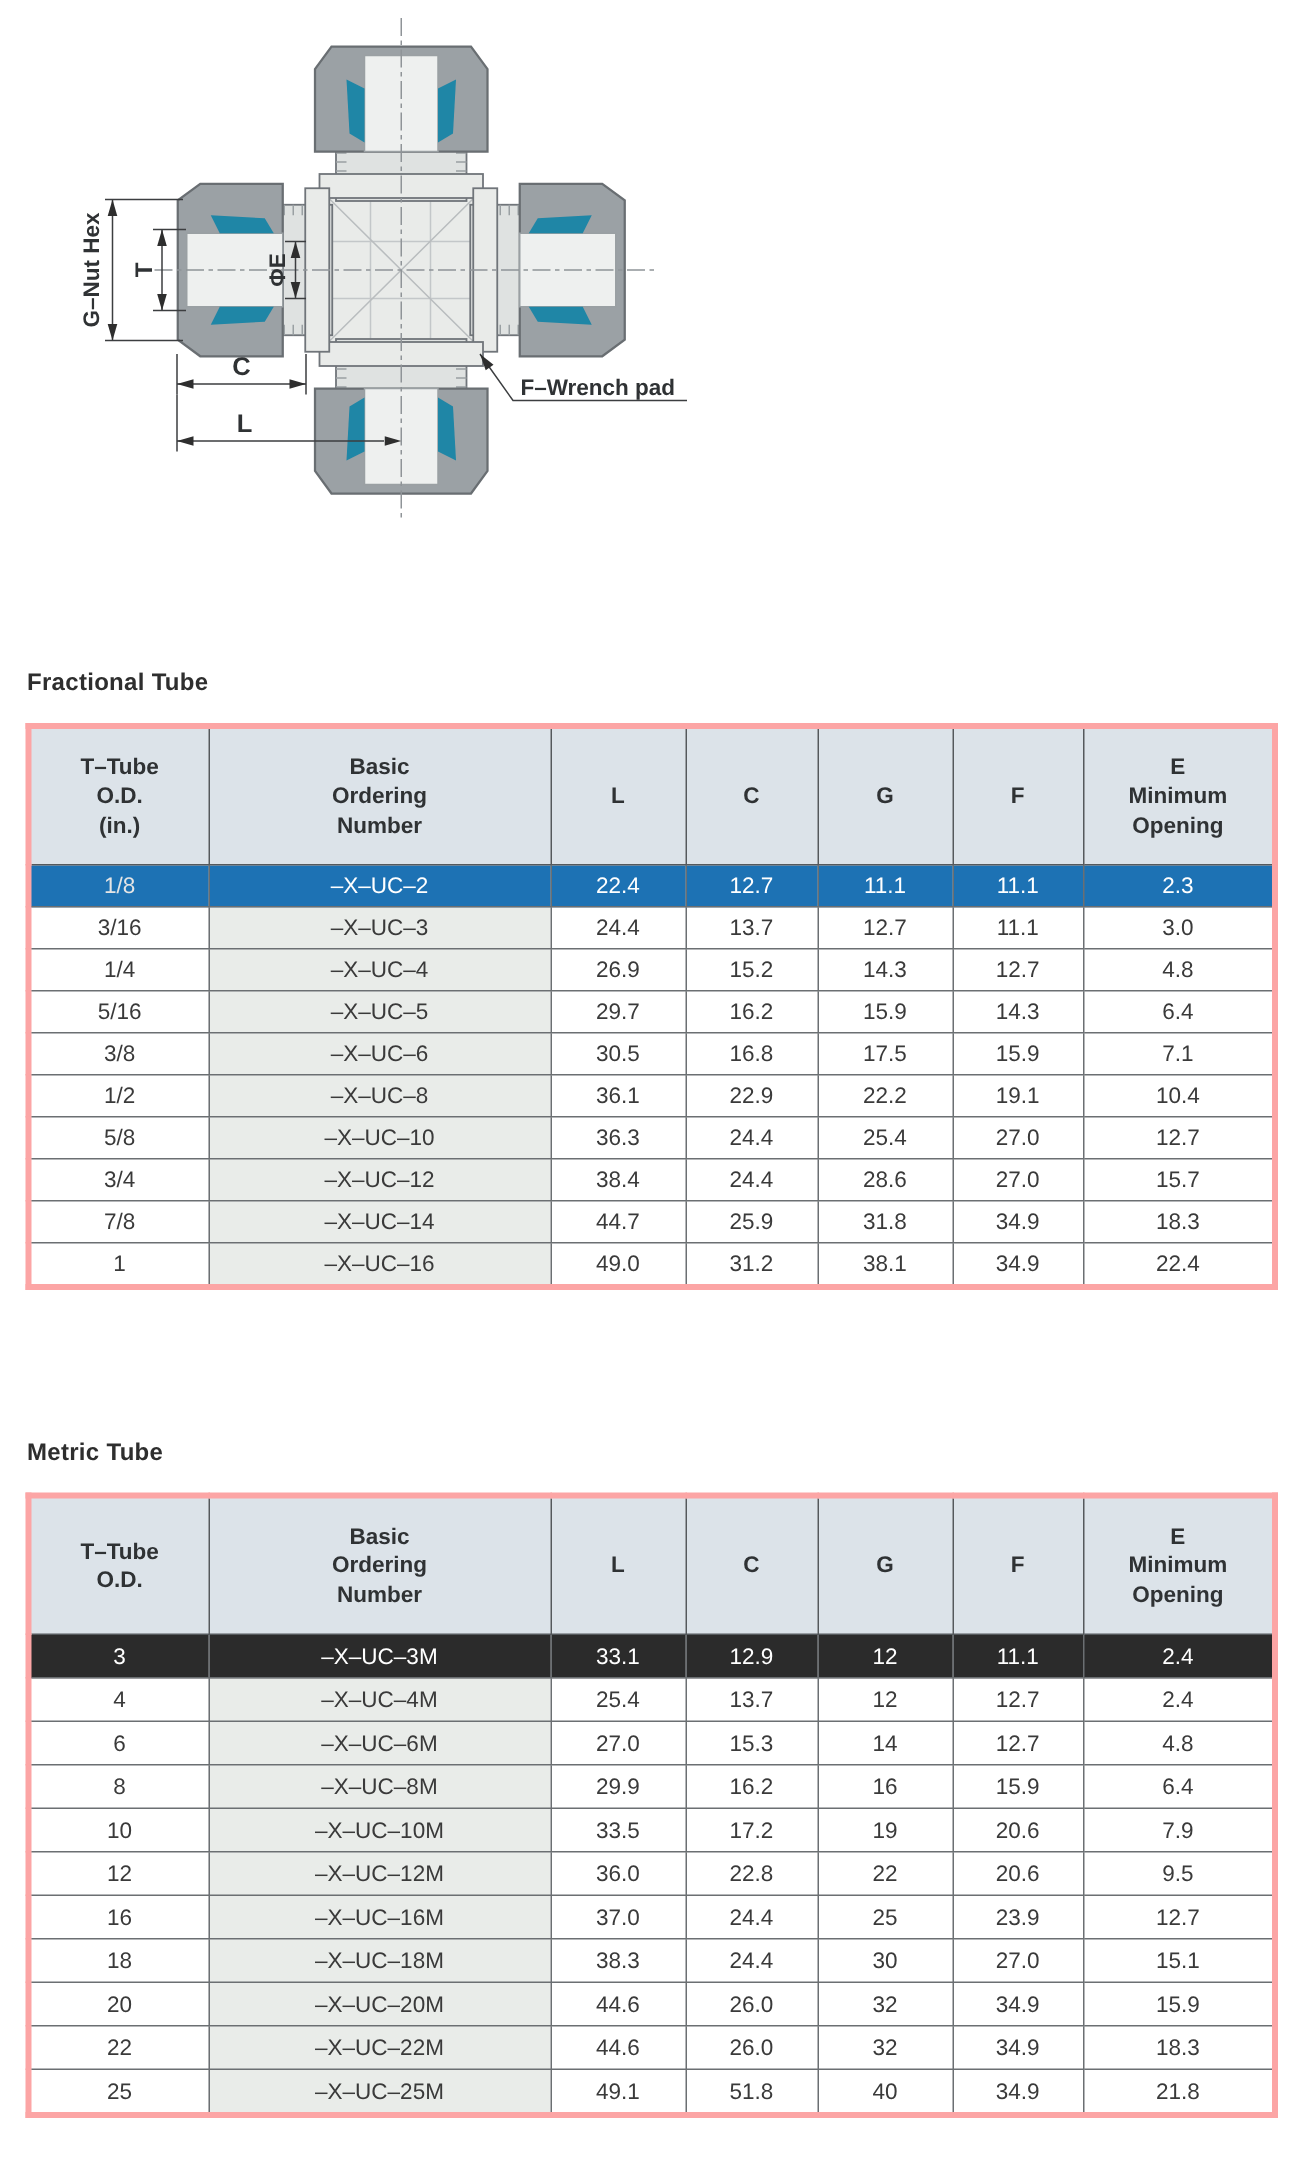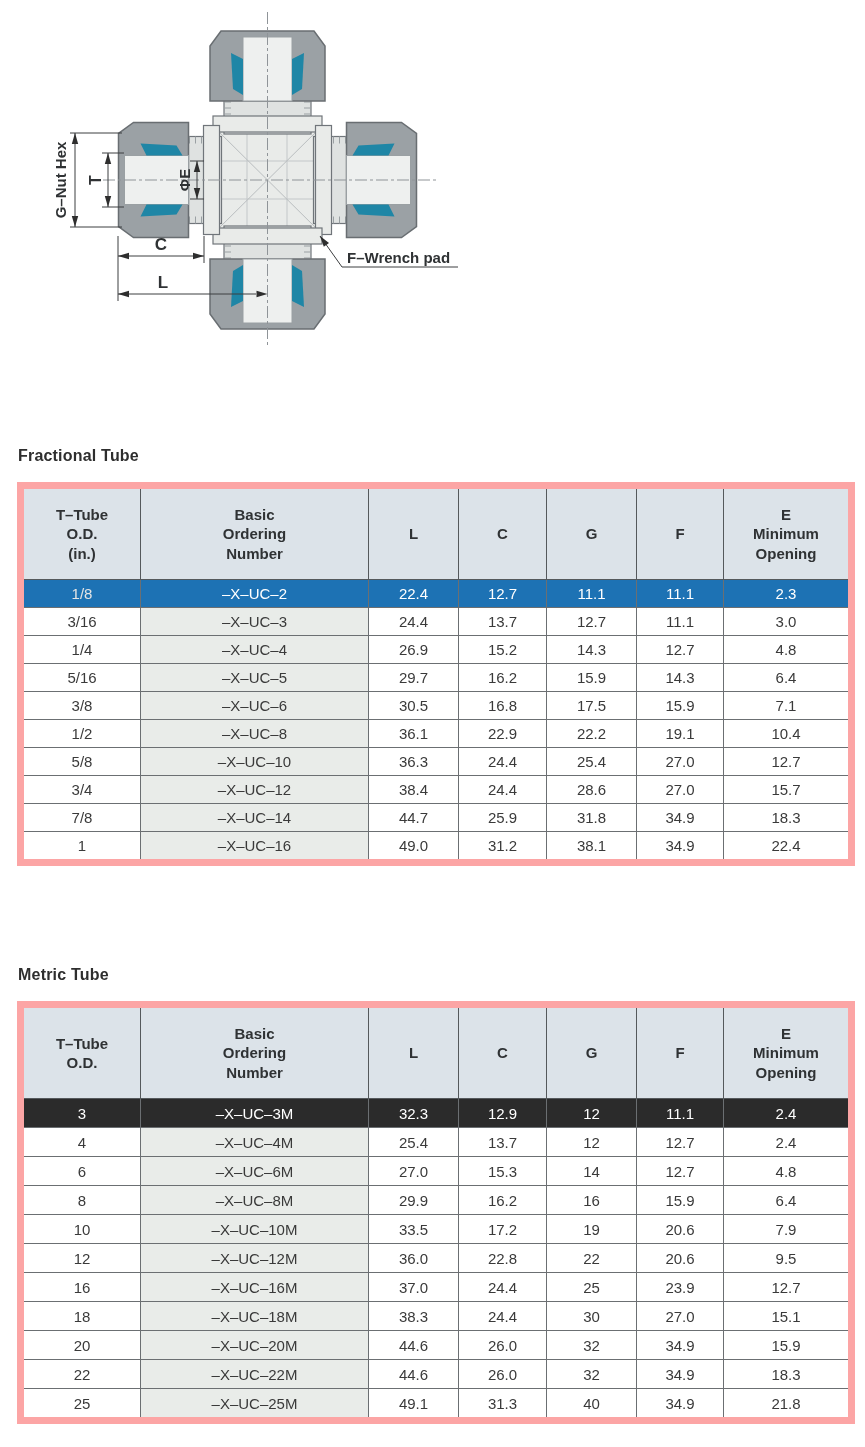--- a/index.html
+++ b/index.html
@@ -19,21 +19,21 @@
     letter-spacing:0.2px;
   }
   .title-fractional { margin-top:62px; }
   .title-metric { margin-top:100px; }
 
   table.spec-table {
     border-collapse:collapse;
     table-layout:fixed;
     width:831px;
     margin-left:17px;
-    border:7px solid #fca5a5;
+    border:4px solid #fca5a5;
   }
   table.spec-table th {
     background:#dce3e9;
     border:1px solid #55595c;
     height:90px;
     font-size:15px; font-weight:bold; color:#2f3234;
     text-align:center; vertical-align:middle;
     line-height:1.3;
     white-space:pre-line;
     padding:0 2px;
@@ -276,21 +276,21 @@
         <th>F</th>
         <th>E
 Minimum
 Opening</th>
       </tr>
     </thead>
   <tbody>
       <tr>
         <td style="background: rgb(43, 43, 43); color: rgb(255, 255, 255);">3</td>
         <td class="order-col" style="background: rgb(43, 43, 43); color: rgb(255, 255, 255); margin-top: 48px;">–X–UC–3M</td>
-        <td style="background: rgb(43, 43, 43); color: rgb(255, 255, 255);">32.3</td>
+        <td style="background: rgb(43, 43, 43); color: rgb(255, 255, 255);">33.1</td>
         <td style="background: rgb(43, 43, 43); color: rgb(255, 255, 255);">12.9</td>
         <td style="background: rgb(43, 43, 43); color: rgb(255, 255, 255);">12</td>
         <td style="background: rgb(43, 43, 43); color: rgb(255, 255, 255);">11.1</td>
         <td style="background: rgb(43, 43, 43); color: rgb(255, 255, 255);">2.4</td>
       </tr>
       <tr>
         <td>4</td>
         <td class="order-col">–X–UC–4M</td>
         <td>25.4</td>
         <td>13.7</td>
@@ -367,19 +367,19 @@
         <td>44.6</td>
         <td>26.0</td>
         <td>32</td>
         <td>34.9</td>
         <td>18.3</td>
       </tr>
       <tr>
         <td>25</td>
         <td class="order-col">–X–UC–25M</td>
         <td>49.1</td>
-        <td>31.3</td>
+        <td>51.8</td>
         <td>40</td>
         <td>34.9</td>
         <td>21.8</td>
       </tr>
     </tbody>
 </table>
 
 </body></html>

